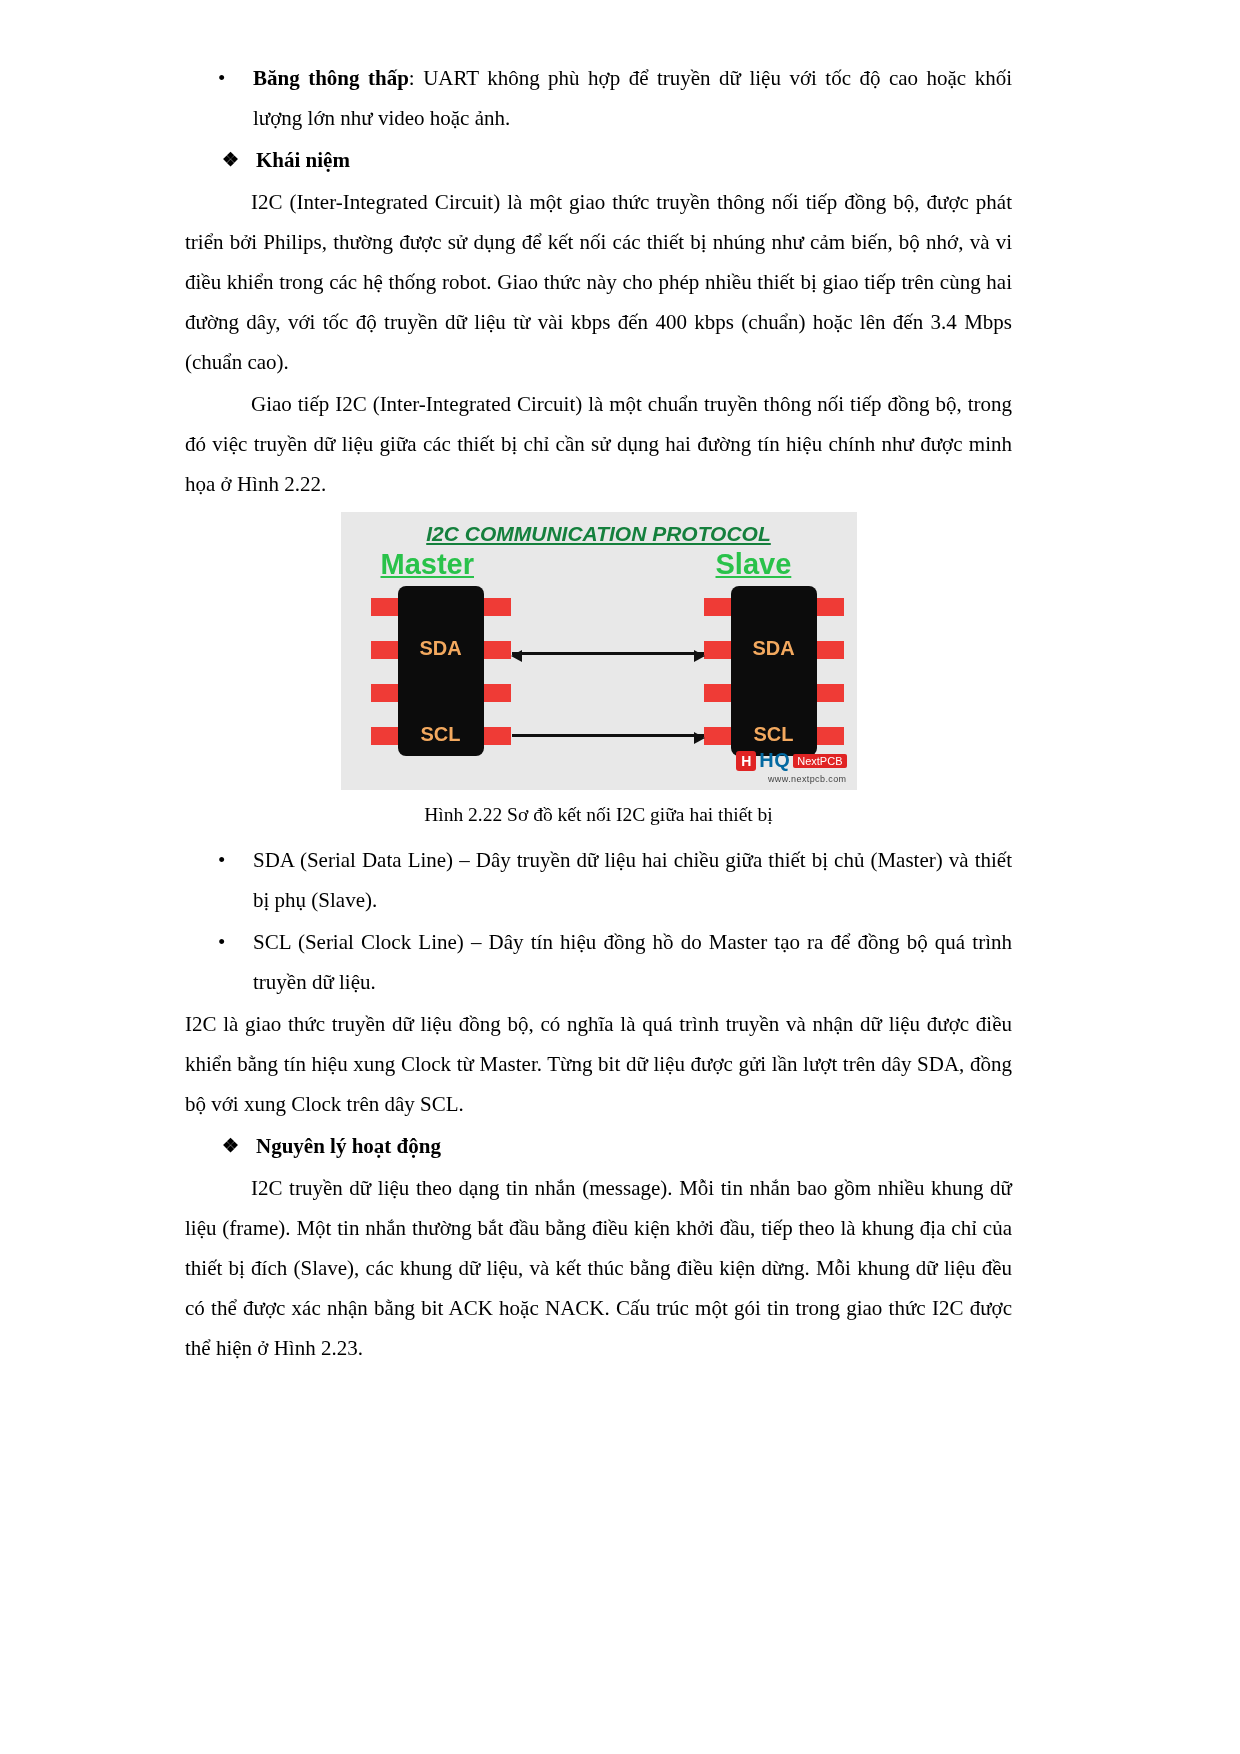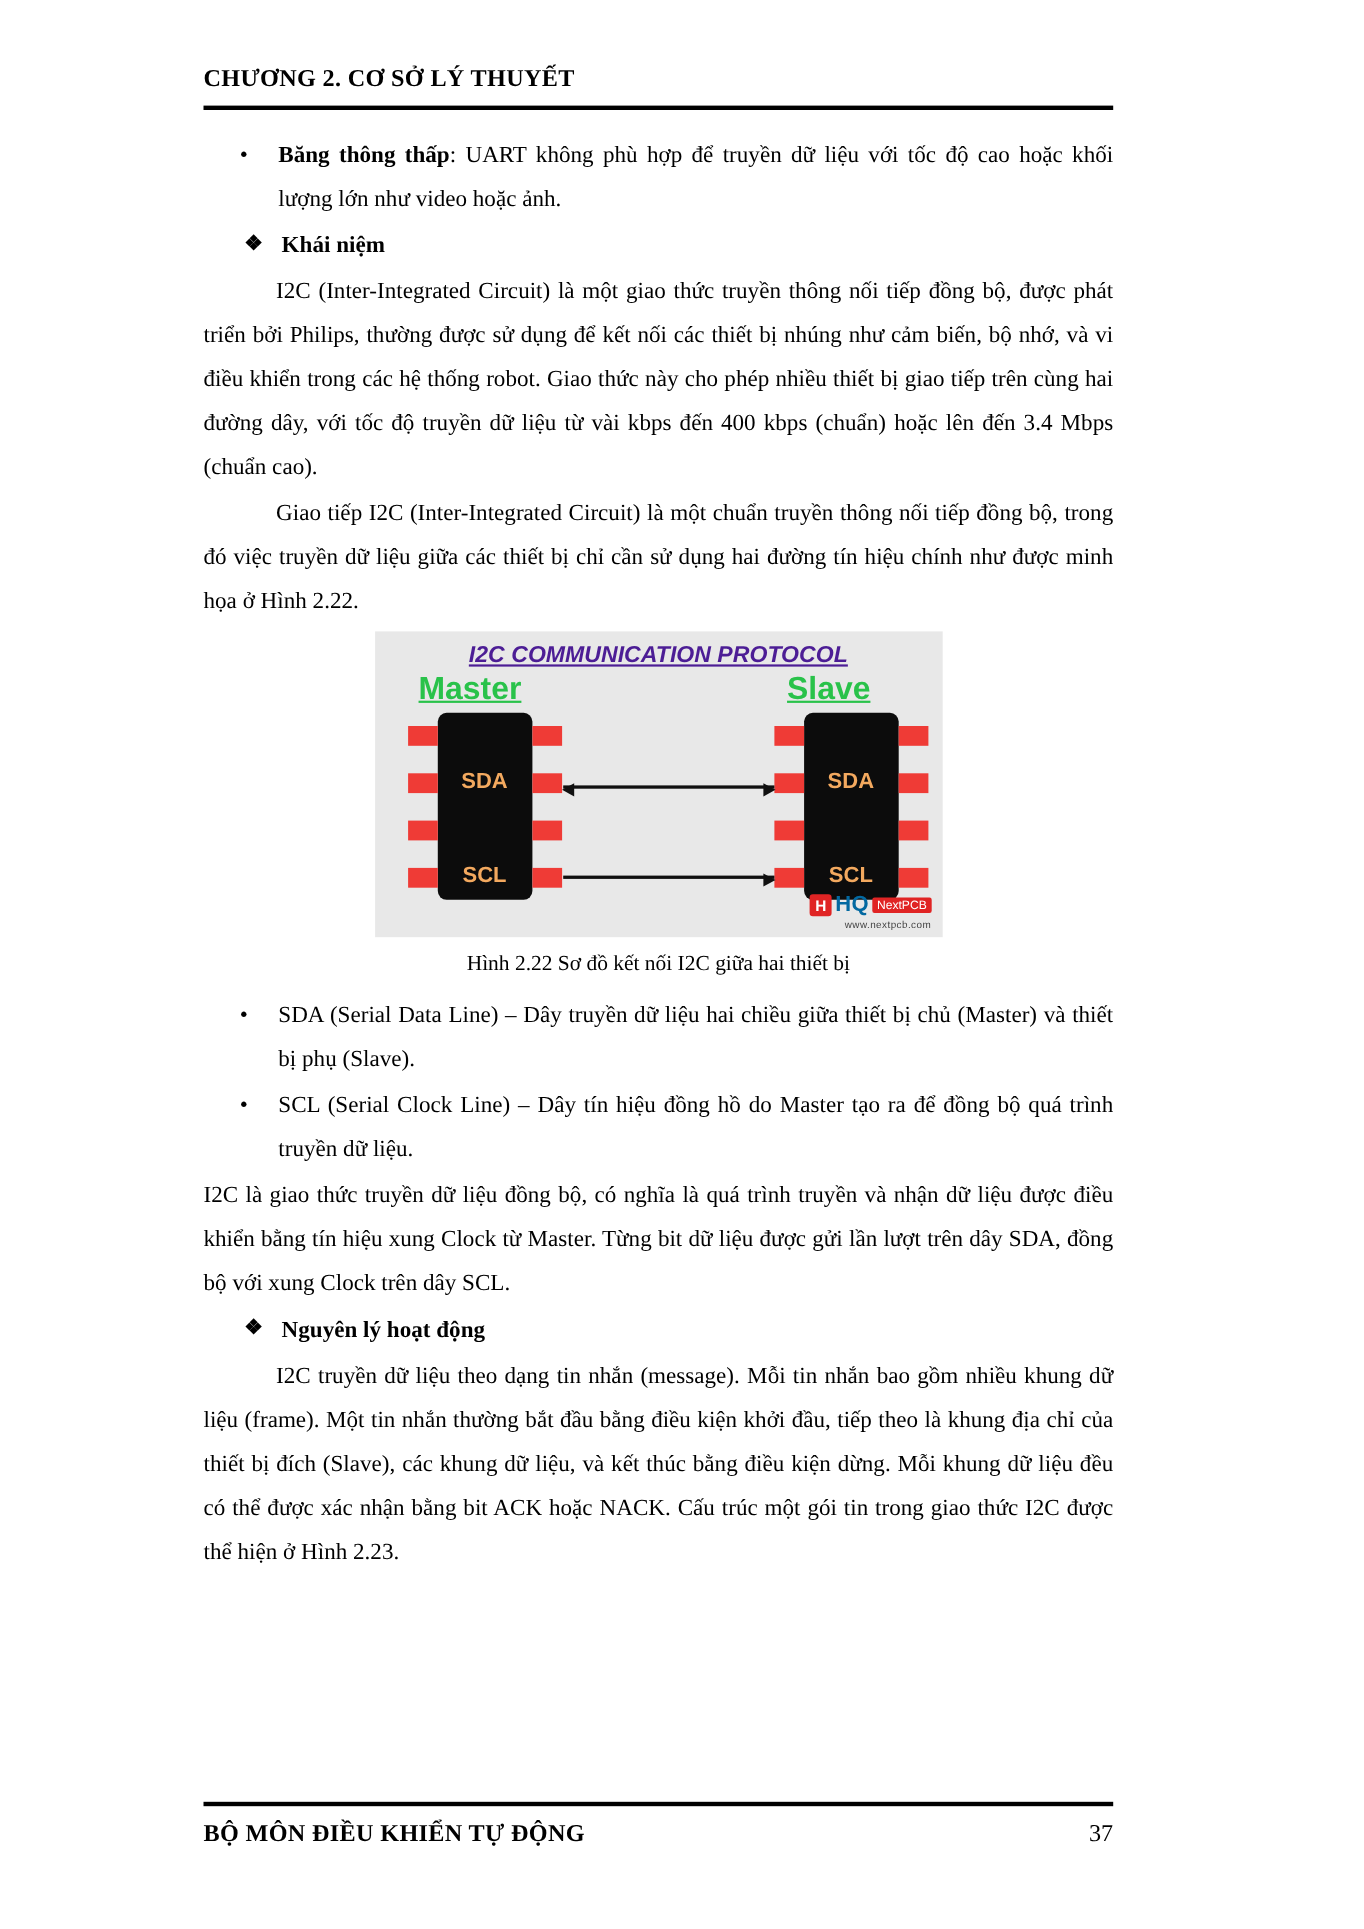--- a/index.html
+++ b/index.html
@@ -24,21 +24,21 @@
   .section-heading { font-size:21.5px; font-weight:bold; line-height:40px; margin:4px 0 2px; }
   .section-heading .num { margin-right:18px; }
   .sub-heading { display:flex; padding-left:37px; font-weight:bold; line-height:40px; margin-bottom:2px; }
   .sub-heading .marker { width:34px; flex:none; font-size:19px; }
   
   .figure-wrap { text-align:center; margin:8px 0 2px; }
   .figure-box { position:relative; display:inline-block; width:516px; height:278px; background:#e8e8e8; text-align:left; }
   .fig-title {
     position:absolute; top:10px; left:0; width:100%; text-align:center;
     font-family:"Liberation Sans", sans-serif; font-style:italic; font-weight:bold;
-    font-size:21px; color:#4c1d95; text-decoration:underline;
+    font-size:21px; color:#15803d; text-decoration:underline;
   }
   .dev-label {
     position:absolute; top:36px; width:120px; text-align:left;
     font-family:"Liberation Sans", sans-serif; font-weight:bold; font-size:29px;
     color:#29c24a; text-decoration:underline;
   }
   .dev-label.master { left:40px; }
   .dev-label.slave  { left:375px; }
   .chip { position:absolute; top:74px; width:86px; height:170px; background:#0c0c0c; border-radius:8px; }
   .chip.master { left:57px; }
@@ -75,24 +75,20 @@
     display:flex; justify-content:space-between; align-items:baseline;
   }
   .doc-footer .dept { font-weight:bold; font-size:22px; letter-spacing:0.3px; }
   .doc-footer .pageno { font-size:22px; }
 </style>
 </head>
 <body>
 
 <div class="page">
 
-  <div class="doc-header">
-    <div class="chapter">CHƯƠNG 2. CƠ SỞ LÝ THUYẾT</div>
-    <div class="rule"></div>
-  </div>
 
   <div class="bullet">
     <span class="marker">•</span>
     <div class="btext"><strong>Băng thông thấp</strong><span>: UART không phù hợp để truyền dữ liệu với tốc độ cao hoặc khối lượng lớn như video hoặc ảnh.</span></div>
   </div>
 
 
   <div class="sub-heading">
     <span class="marker">❖</span>
     <span>Khái niệm</span>
@@ -167,18 +163,14 @@
 
   <p class="para">I2C là giao thức truyền dữ liệu đồng bộ, có nghĩa là quá trình truyền và nhận dữ liệu được điều khiển bằng tín hiệu xung Clock từ Master. Từng bit dữ liệu được gửi lần lượt trên dây SDA, đồng bộ với xung Clock trên dây SCL.</p>
 
   <div class="sub-heading">
     <span class="marker">❖</span>
     <span>Nguyên lý hoạt động</span>
   </div>
 
   <p class="para indent">I2C truyền dữ liệu theo dạng tin nhắn (message). Mỗi tin nhắn bao gồm nhiều khung dữ liệu (frame). Một tin nhắn thường bắt đầu bằng điều kiện khởi đầu, tiếp theo là khung địa chỉ của thiết bị đích (Slave), các khung dữ liệu, và kết thúc bằng điều kiện dừng. Mỗi khung dữ liệu đều có thể được xác nhận bằng bit ACK hoặc NACK. Cấu trúc một gói tin trong giao thức I2C được thể hiện ở Hình 2.23.</p>
 
-  <div class="doc-footer">
-    <span class="dept">BỘ MÔN ĐIỀU KHIỂN TỰ ĐỘNG</span>
-    <span class="pageno">37</span>
-  </div>
 
 </div>
 
 </body></html>

